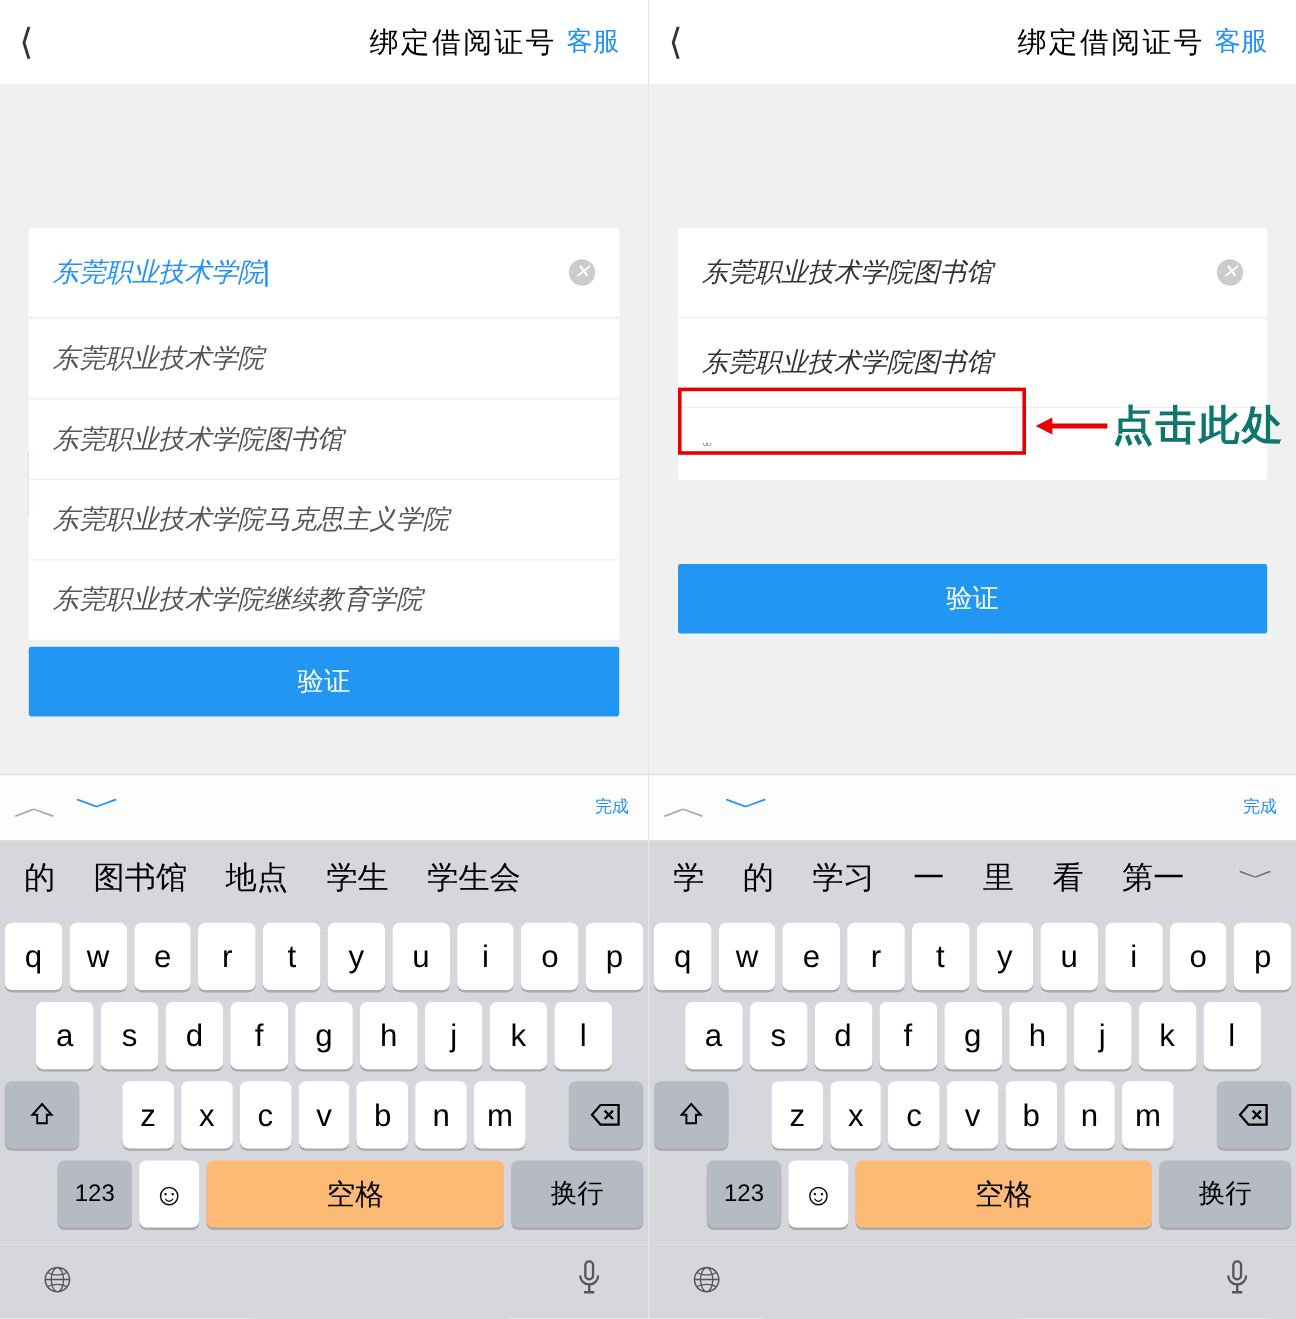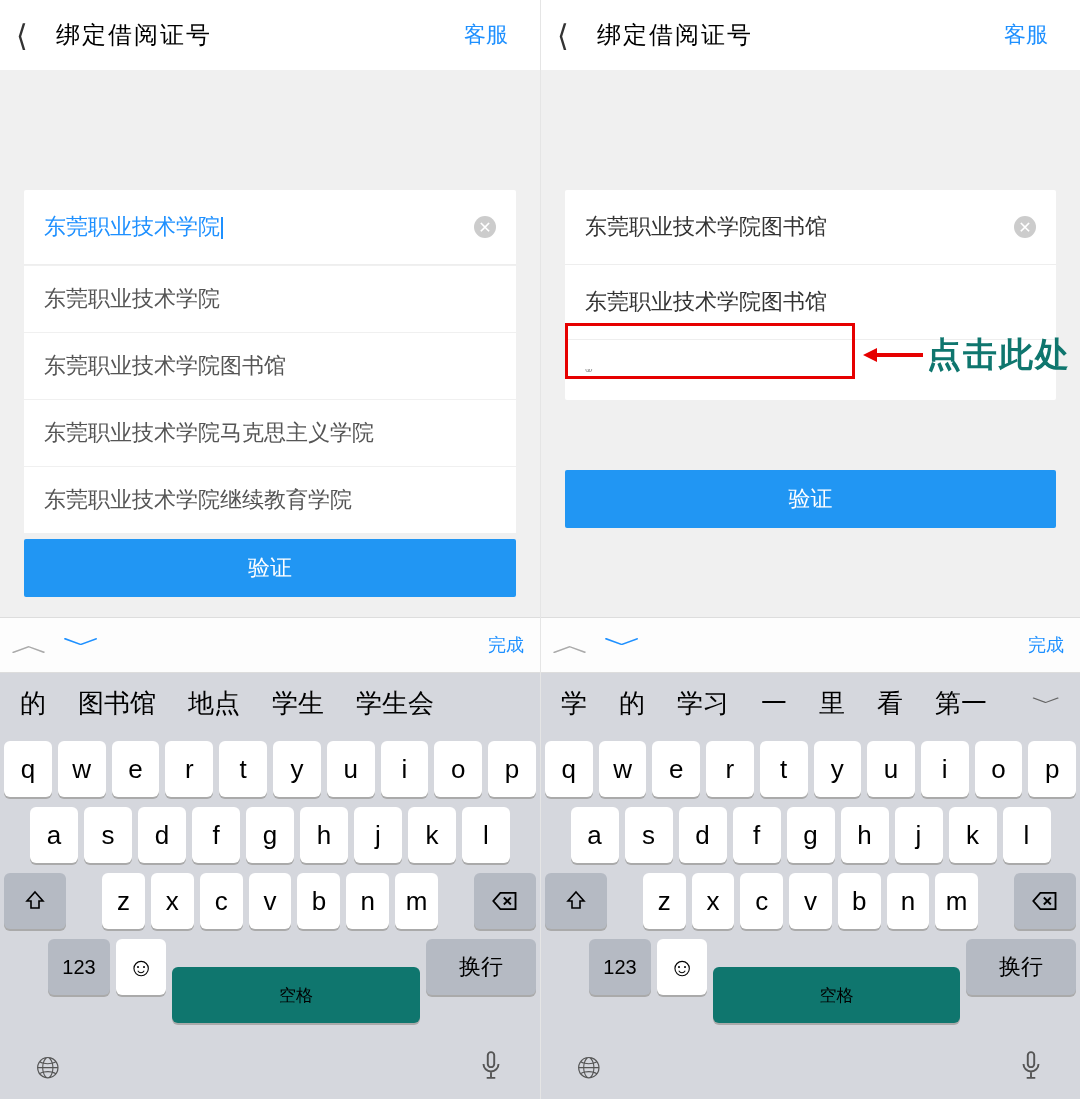--- a/index.html
+++ b/index.html
@@ -4,27 +4,27 @@
 <style>
   * { box-sizing: border-box; margin: 0; padding: 0; font-family: -apple-system, "PingFang SC", "Helvetica Neue", Arial, sans-serif; }
   html, body { width: 1080px; height: 1099px; background: #fff; }
   .wrap { display: flex; width: 1080px; height: 1099px; }
   .phone { width: 540px; height: 1099px; background: #f9f9f9; display: flex; flex-direction: column; position: relative; }
   .phone + .phone { border-left: 1px solid #e5e5e5; }
 
   
   .hdr { height: 70px; background: #fff; display: flex; align-items: center; justify-content: space-between; padding: 0 16px; }
   .hdr .back { width: 40px; font-size: 30px; color: #333; font-weight: 300; }
-  .hdr .title { flex: 1; text-align: left; font-size: 24px; color: #000; letter-spacing: 2px; }
-  .hdr .svc { width: 60px; text-align: left; font-size: 22px; color: #1e90ff; }
+  .hdr .title { flex: 1; text-align: right; font-size: 24px; color: #000; letter-spacing: 2px; }
+  .hdr .svc { width: 60px; text-align: center; font-size: 22px; color: #1e90ff; }
 
   
   .content { flex: 1; background: #f0f0f0; padding: 120px 24px 0; position: relative; }
 
-  .card { background: #fff; border-radius: 2px; }
+  .card { background: #fff; border-radius: 2px; font-style: italic; }
   .field { display: flex; align-items: center; padding: 22px 20px; border-bottom: 1px solid #eee; }
   .field:last-child { border-bottom: none; }
   .field-text { flex: 1; font-size: 22px; color: #333; }
   .field-text.blue { color: #1e90ff; }
   .field-text.ph { color: #bbb; }
   .clear-ic { width: 22px; height: 22px; border-radius: 50%; background: #ccc; color: #fff; display:flex;align-items:center;justify-content:center; font-size:16px; }
   .eye-ic { font-size: 14px; color: #999; letter-spacing:-3px;}
 
   .suggest { background: #fff; }
   .sug-item { padding: 18px 20px; font-size: 22px; color: #555; border-top:1px solid #f0f0f0;}
@@ -47,42 +47,42 @@
   .red-box { position: absolute; border: 3px solid #e60000; pointer-events: none; }
   .red-arrow { position: absolute; display:flex; align-items:center; color:#0f766e; font-size:34px; font-weight:600; letter-spacing:2px; pointer-events:none;}
   .red-arrow svg { margin-right:4px; }
 
   
   .kb-tool { height: 56px; background: #fdfdfd; border-top:1px solid #ddd; border-bottom:1px solid #ddd; display:flex; align-items:center; padding:0 16px; justify-content:space-between; }
   .kb-tool .arrows { display:flex; gap:24px; align-items:center;}
   .kb-tool .arrows .up { color:#aaa; }
   .kb-tool .arrows .down { color:#1e90ff; }
   .kb-tool .arrows span { font-size:28px; transform:scaleX(1.4); font-weight:300;}
-  .kb-tool .done { font-size:18px; color:#1e90ff; }
+  .kb-tool .done { font-size:14px; color:#1e90ff; }
 
   
   .cand { height: 60px; background:#d5d7dd; display:flex; align-items:center; padding:0 8px; gap:8px; }
   .cand span { font-size:26px; color:#000; padding:0 12px; white-space:nowrap;}
   .cand .more { margin-left:auto; color:#666; font-size:22px; padding:0 14px; transform:scaleX(1.4);}
 
   
   .kb { background:#d5d7dd; padding:8px 4px 4px; }
   .krow { display:flex; justify-content:center; gap:6px; margin-bottom:10px;}
   .key { flex:0 0 48px; height:56px; background:#fff; border-radius:6px; box-shadow:0 2px 0 #aaa; display:flex;align-items:center;justify-content:center; font-size:26px; color:#000;}
   .krow.mid { padding:0 24px; }
   .krow .key { flex:1; max-width:48px;}
   .key.shift, .key.back { flex:0 0 62px; max-width:none; background:#b5bac3; }
   .key.back svg { width:28px; height:28px; }
   .krow.bot .spacer { flex:0 0 24px; }
 
   
   .krow.act { gap:6px;padding-left:44px; }
   .key.num { flex:0 0 62px; max-width:none; background:#b5bac3; font-size:20px;}
   .key.emoji { flex:0 0 50px; max-width:none; background:#fff; font-size:26px;}
-  .key.space { flex:1; max-width:none; background:#0f766e; font-size:17px;margin-top:28px;}
+  .key.space { flex:1; max-width:none; background:#fdba74; font-size:24px;}
   .key.enter { flex:0 0 110px; max-width:none; background:#b5bac3; font-size:22px;}
 
   
   .sysrow { height:62px; background:#d5d7dd; display:flex; align-items:center; justify-content:space-between; padding:0 36px;}
   .sysrow .globe, .sysrow .mic { font-size:30px; color:#555; }
 
   .caret::after { content:""; display:inline-block; width:2px; height:22px; background:#1e90ff; vertical-align:middle; margin-left:1px;}
 </style>
 </head>
 <body>

